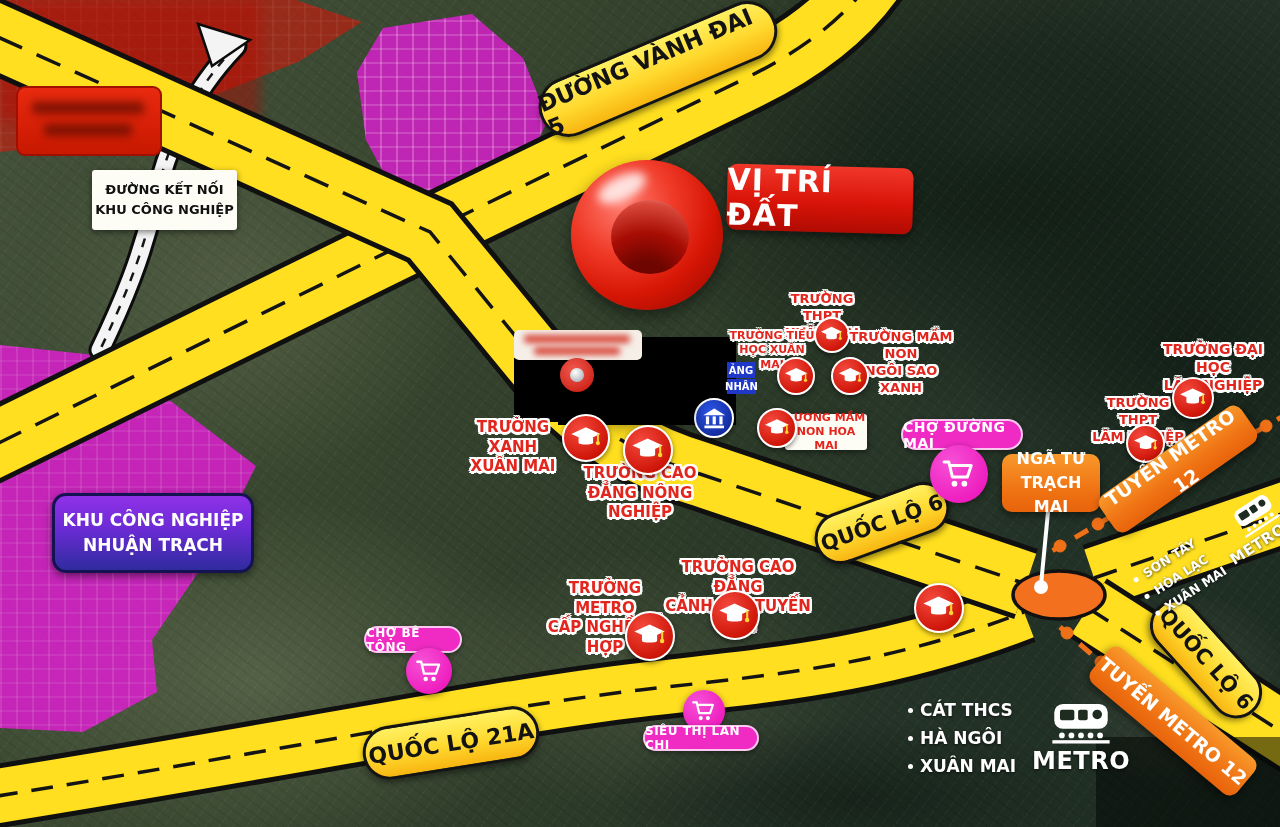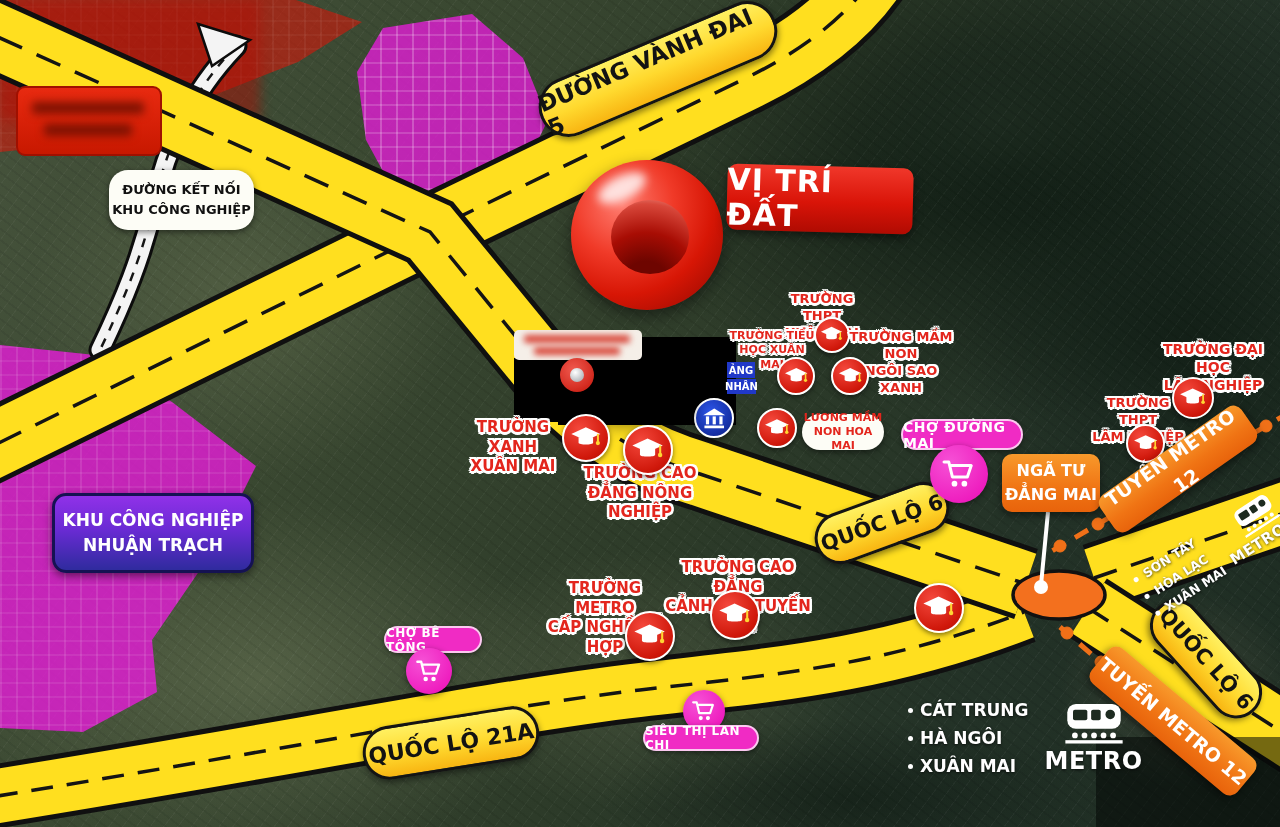--- a/index.html
+++ b/index.html
@@ -19,23 +19,23 @@
   
   .plabel{position:absolute;border-radius:14px;border:3px solid #151252;
     background:linear-gradient(180deg,#9031e8 0%,#6a2bd4 45%,#2f2b9e 100%);
     color:#fff;font-weight:bold;text-align:center;display:flex;align-items:center;justify-content:center;
     white-space:pre-line;box-shadow:0 3px 8px rgba(0,0,0,.5);line-height:1.45;}
   
   .pill{position:absolute;border-radius:32px;border:3px solid #141414;
     background:linear-gradient(180deg,#fff061 0%,#ffd92e 55%,#f8b512 100%);
     color:#131313;font-weight:bold;display:flex;align-items:center;justify-content:center;
     box-shadow:0 3px 6px rgba(0,0,0,.45);}
-  .whitebox{position:absolute;background:#fdfdf6;border-radius:19px;color:#111;font-weight:bold;
+  .whitebox{position:absolute;background:#fdfdf6;border-radius:3px;color:#111;font-weight:bold;
     text-align:center;display:flex;align-items:center;justify-content:center;white-space:pre-line;
-    box-shadow:0 2px 6px rgba(0,0,0,.5);line-height:1.55;margin-left:17px;}
+    box-shadow:0 2px 6px rgba(0,0,0,.5);line-height:1.55;}
   
   .redbox{position:absolute;background:linear-gradient(180deg,#f0372a 0%,#d91408 55%,#b00b02 100%);
     border-radius:10px;color:#fff;font-weight:bold;display:flex;align-items:center;justify-content:center;
     box-shadow:0 4px 10px rgba(0,0,0,.5);letter-spacing:1px;}
   
   .school-t{position:absolute;color:#e3261d;font-weight:bold;text-align:center;white-space:pre-line;
     line-height:1.3;
     text-shadow:-2px -2px 0 #fff,2px -2px 0 #fff,-2px 2px 0 #fff,2px 2px 0 #fff,0 -2.5px 0 #fff,0 2.5px 0 #fff,-2.5px 0 0 #fff,2.5px 0 0 #fff;}
   .ico-red{position:absolute;border-radius:50%;border:2.5px solid #fff;
     background:radial-gradient(circle at 35% 30%,#f4483c,#cf170a 70%,#a90e03);
@@ -346,40 +346,40 @@
 
   <div class="pink-pill" style="left:901px;top:419px;width:118px;height:27px;font-size:14px;">CHỢ ĐƯỜNG MAI</div>
   <div class="pink-circle" style="left:930px;top:445px;width:58px;height:58px;">
     <svg viewBox="0 0 24 22">
         <path d="M2 3 h3.2 l2.4 10 h10 l2.6 -7.6 h-13.4" fill="none" stroke="#fff" stroke-width="2" stroke-linejoin="round" stroke-linecap="round"></path>
         <circle cx="9" cy="17.5" r="1.9" fill="#fff"></circle>
         <circle cx="15.6" cy="17.5" r="1.9" fill="#fff"></circle>
       </svg>
   </div>
 
-  <div class="pink-pill" style="left:384px;top:626px;width:94px;height:23px;font-size:12px;">CHỢ BÊ TÔNG</div>
+  <div class="pink-pill" style="left:364px;top:626px;width:94px;height:23px;font-size:12px;">CHỢ BÊ TÔNG</div>
   <div class="pink-circle" style="left:406px;top:648px;width:46px;height:46px;">
     <svg viewBox="0 0 24 22">
         <path d="M2 3 h3.2 l2.4 10 h10 l2.6 -7.6 h-13.4" fill="none" stroke="#fff" stroke-width="2" stroke-linejoin="round" stroke-linecap="round"></path>
         <circle cx="9" cy="17.5" r="1.9" fill="#fff"></circle>
         <circle cx="15.6" cy="17.5" r="1.9" fill="#fff"></circle>
       </svg>
   </div>
 
   <div class="pink-circle" style="left:683px;top:690px;width:42px;height:42px;">
     <svg viewBox="0 0 24 22">
         <path d="M2 3 h3.2 l2.4 10 h10 l2.6 -7.6 h-13.4" fill="none" stroke="#fff" stroke-width="2" stroke-linejoin="round" stroke-linecap="round"></path>
         <circle cx="9" cy="17.5" r="1.9" fill="#fff"></circle>
         <circle cx="15.6" cy="17.5" r="1.9" fill="#fff"></circle>
       </svg>
   </div>
   <div class="pink-pill" style="left:643px;top:725px;width:112px;height:22px;font-size:12px;">SIÊU THỊ LAN CHI</div>
 
   <div class="orange-box" style="left:1002px;top:454px;width:98px;height:58px;font-size:16px;">NGÃ TƯ
-ĐẲNG MAI</div>
+TRẠCH MAI</div>
 
   <div class="orange-box" style="left:1092px;top:447px;width:172px;height:44px;font-size:19px;transform:rotate(-35deg);">TUYẾN METRO 12</div>
   <div class="orange-box" style="left:1078px;top:698px;width:190px;height:46px;font-size:19px;transform:rotate(40deg);">TUYẾN METRO 12</div>
 
   <div class="abs" style="left:1128px;top:513px;width:210px;transform:rotate(-33deg);display:flex;align-items:center;gap:10px;">
     <div class="stops" style="gap:5px;">
       <div class="stop" style="font-size:12.5px;">SƠN TÂY</div>
       <div class="stop" style="font-size:12.5px;">HÒA LẠC</div>
       <div class="stop" style="font-size:12.5px;">XUÂN MAI</div>
     </div>
@@ -395,21 +395,21 @@
           <circle cx="42" cy="35" r="3" fill="#fff"></circle>
           <circle cx="52" cy="35" r="3" fill="#fff"></circle>
         <rect x="2" y="40" width="60" height="3.5" fill="#fff"></rect>
       </svg>
       <div class="brand" style="font-size:15px;">METRO 12</div>
     </div>
   </div>
 
   <div class="abs" style="left:908px;top:700px;width:220px;display:flex;align-items:center;gap:16px;">
     <div class="stops" style="gap:8px;">
-      <div class="stop" style="font-size:17px;">CÁT TRUNG</div>
+      <div class="stop" style="font-size:17px;">CÁT THCS</div>
       <div class="stop" style="font-size:17px;">HÀ NGÔI</div>
       <div class="stop" style="font-size:17px;">XUÂN MAI</div>
     </div>
     <div style="display:flex;flex-direction:column;align-items:center;gap:3px;">
       <svg width="62" height="42" viewBox="0 0 64 44">
         <rect x="4" y="2" width="56" height="26" rx="9" fill="#fff"></rect>
         <rect x="10" y="8" width="15" height="11" rx="2" fill="#1d2b20"></rect>
         <rect x="29" y="8" width="10" height="11" rx="2" fill="#1d2b20"></rect>
         <circle cx="49" cy="13" r="5" fill="#1d2b20"></circle>
         <circle cx="12" cy="35" r="3" fill="#fff"></circle>

